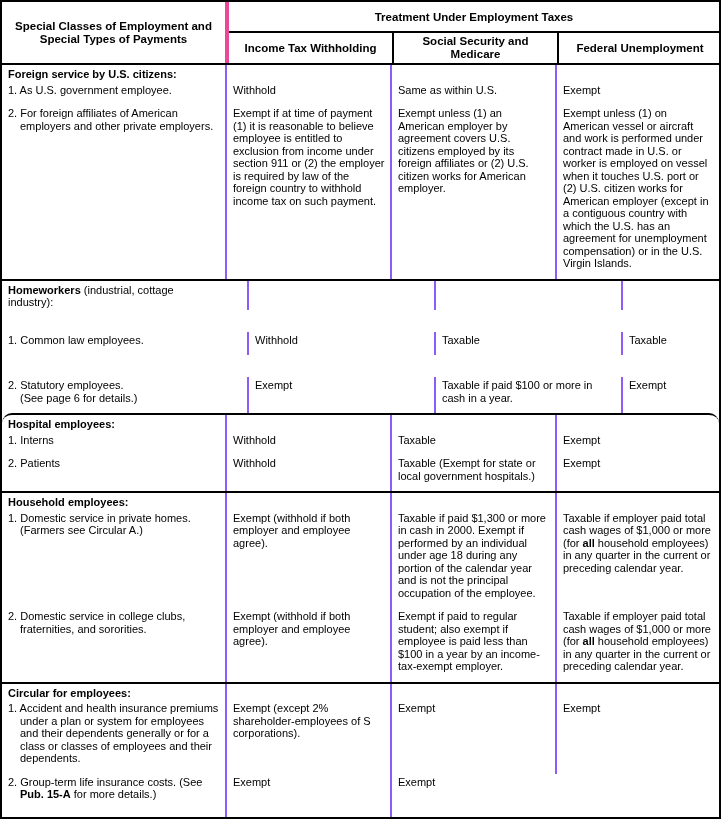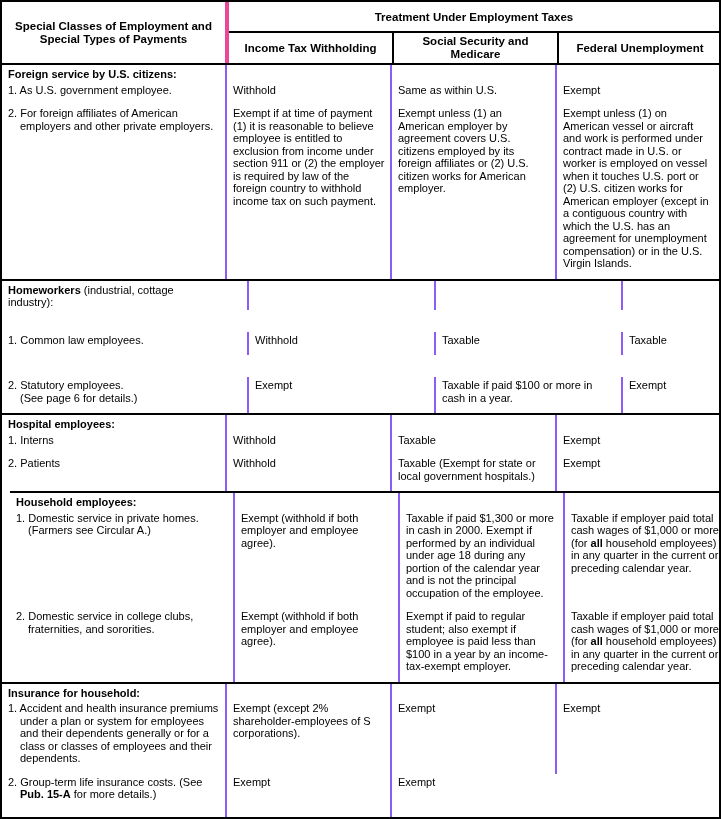--- a/index.html
+++ b/index.html
@@ -43,22 +43,22 @@
   .th-sub > div + div { border-left: 2px solid #000; }
   
   .sect {
     display: grid;
     grid-template-columns: 223px 165px 165px 164px;
     grid-template-rows: auto auto 1fr;
     border-top: 2px solid #000;
   }
   .s1 { min-height: 196px; }
   .s2 { min-height: 80px; gap: 22px; }
-  .s3 { min-height: 67px; }
-  .s4 { min-height: 170px; margin-left: 8px; }
+  .s3 { min-height: 67px; border-radius: 10px; }
+  .s4 { min-height: 170px; }
   .s5 { min-height: 135px; }
   .s6 { min-height: 106px; }
   .cell {
     font-size: 11px; line-height: 12.5px;
     padding: 2px 5px 9px 6px;
   }
   .c2, .c3, .c4 { border-left: 2px solid #8b5cf6; }
   .shead {
     font-weight: bold;
     padding: 3px 4px 1px 6px;
@@ -152,21 +152,21 @@
     <div class="cell c3">Taxable if paid $1,300 or more in cash in 2000. Exempt if performed by an individual under age 18 during any portion of the calendar year and is not the principal occupation of the employee.</div>
     <div class="cell c4"><span>Taxable if employer paid total cash wages of $1,000 or more (for </span><b>all</b><span> household employees) in any quarter in the current or preceding calendar year.</span></div>
 
     <div class="cell c1 label">2. Domestic service in college clubs, fraternities, and sororities.</div>
     <div class="cell c2">Exempt (withhold if both employer and employee agree).</div>
     <div class="cell c3">Exempt if paid to regular student; also exempt if employee is paid less than $100 in a year by an income-tax-exempt employer.</div>
     <div class="cell c4"><span>Taxable if employer paid total cash wages of $1,000 or more (for </span><b>all</b><span> household employees) in any quarter in the current or preceding calendar year.</span></div>
   </div>
 
   <div class="sect s5">
-    <div class="cell c1 shead"><b>Insurance for household:</b><span class="rest"></span></div>
+    <div class="cell c1 shead"><b>Circular for employees:</b><span class="rest"></span></div>
     <div class="cell c2"></div>
     <div class="cell c3"></div>
     <div class="cell c4"></div>
 
     <div class="cell c1 label">1. Accident and health insurance premiums under a plan or system for employees and their dependents generally or for a class or classes of employees and their dependents.</div>
     <div class="cell c2">Exempt (except 2% shareholder-employees of S corporations).</div>
     <div class="cell c3">Exempt</div>
     <div class="cell c4">Exempt</div>
 
     <div class="cell c1 label"><span>2. Group-term life insurance costs. (See </span><b>Pub. 15-A</b><span> for more details.)</span></div>

